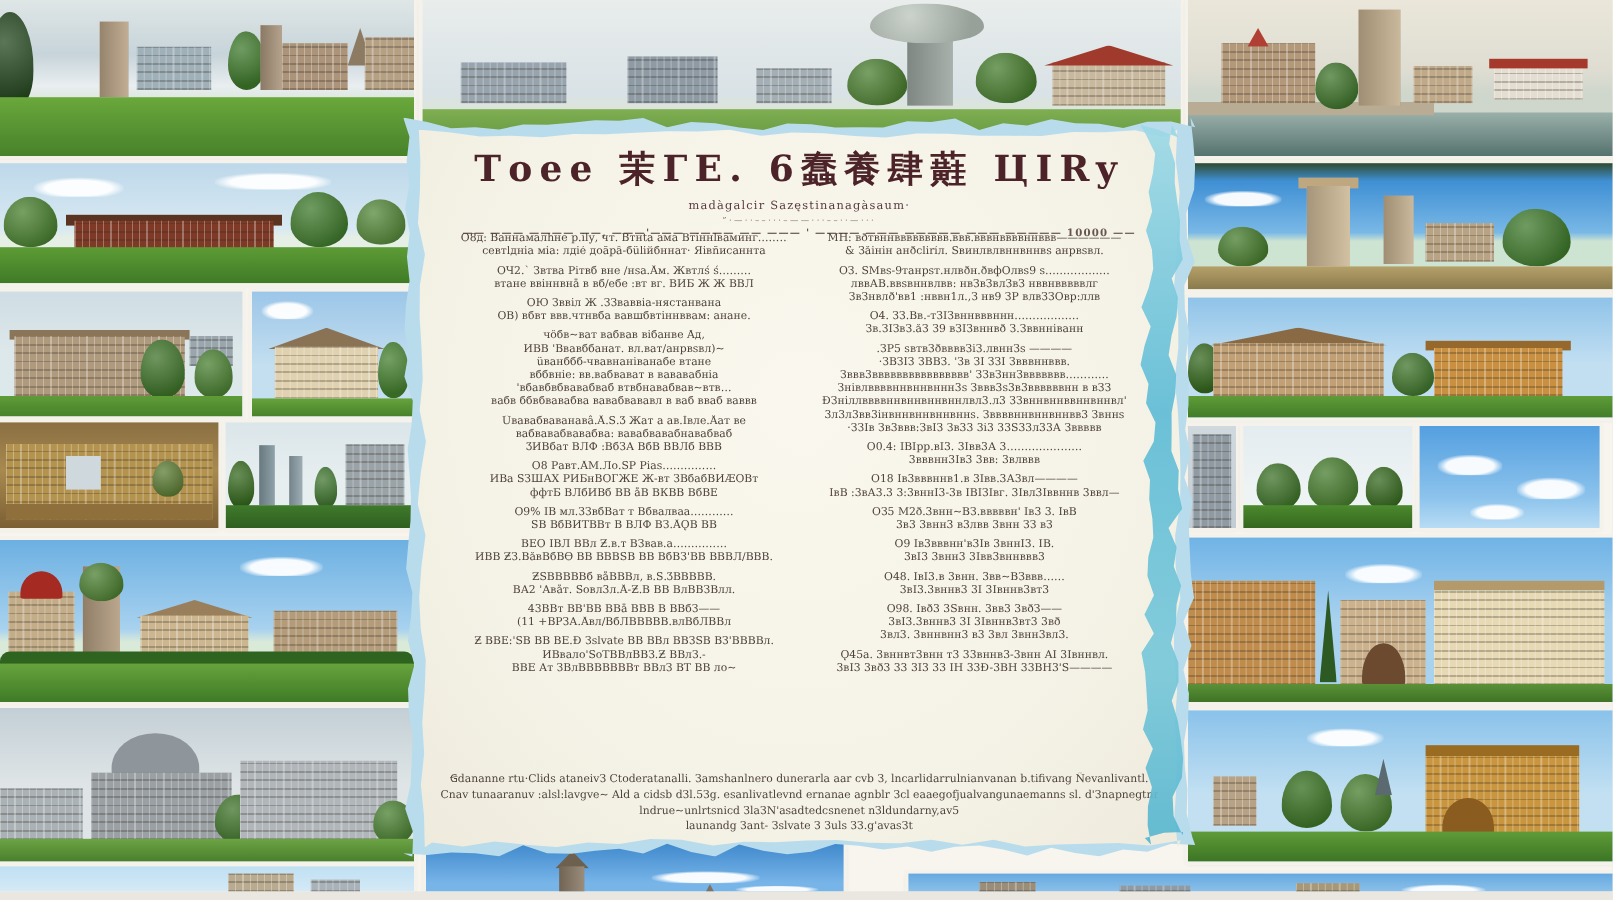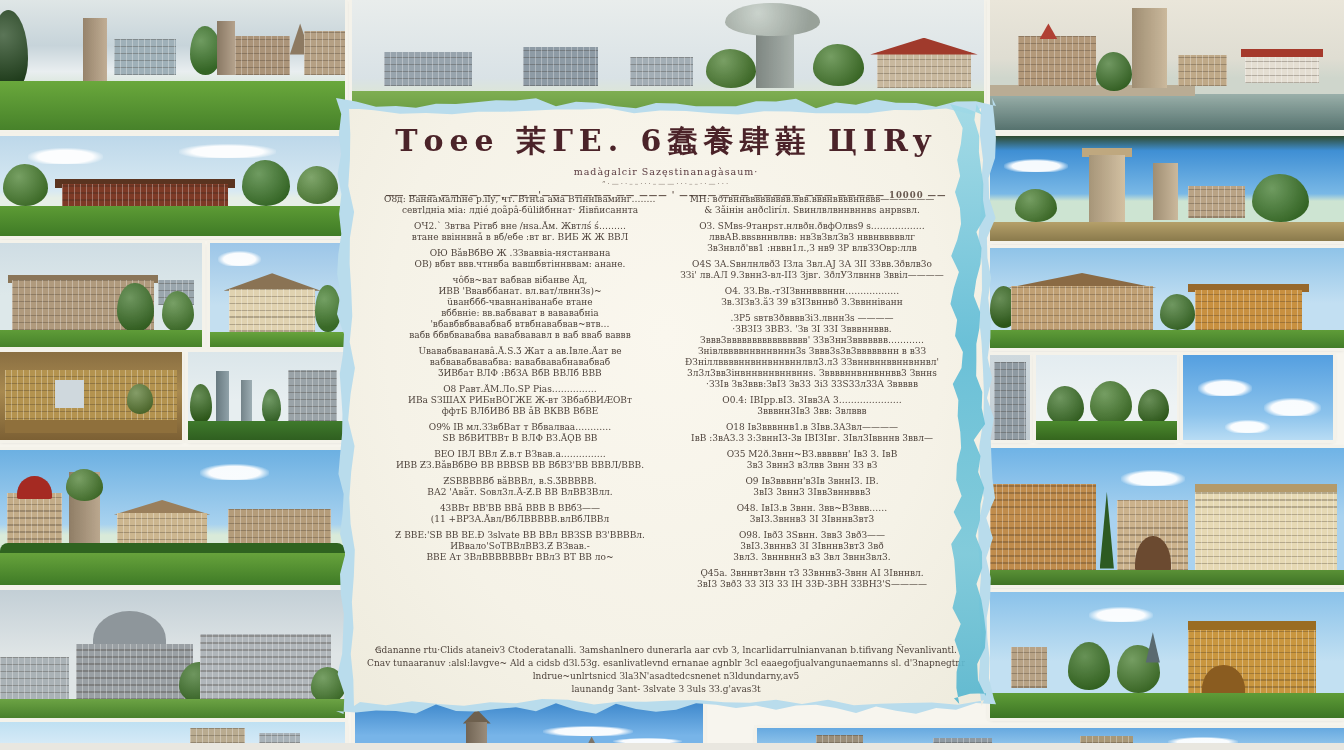--- a/index.html
+++ b/index.html
@@ -234,26 +234,26 @@
       <div class="col" id="col-left">
           <div class="group">
             <div class="line">О8д: Ваннамалhне р.іlу, чт. Втнtа ама Втіннlваминг……………</div>
             <div class="line">севтlдніа міа: лдіé доãрâ-бülійбннат· Яівñисаннта</div>
           </div>
           <div class="group">
             <div class="line">ОЧ2.` Звтва Рітвб вне /нѕа.Åм.  Жвтлś ś………</div>
             <div class="line">втане ввіннвнå в вб/ебе :вт вг. ВИБ Ж Ж ВВЛ</div>
           </div>
           <div class="group">
-            <div class="line">ОЮ  ВåвВбВѲ Ж .ЗЗваввіа-нястанвана</div>
+            <div class="line">ОЮ  Зввіл Ж .ЗЗваввіа-нястанвана</div>
             <div class="line">ОВ) вбвт ввв.чтнвба вавшбвтіннввам: анане.</div>
           </div>
           <div class="group">
             <div class="line">чôбв~ват вабвав вібанве Åд,</div>
-            <div class="line">ИВВ  'Ввавббанат. вл.ват/лвннЗѕ)~</div>
+            <div class="line">ИВВ  'Ввавббанат. вл.ват/анрвѕвл)~</div>
             <div class="line">üванббб-чвавнаніванабе втане</div>
             <div class="line">вббвніе: вв.вабвават в вававабніа</div>
             <div class="line">'вбавбвбвавабваб втвбнавабвав~втв…</div>
             <div class="line">вабв ббвбвавабва вавабвававл в ваб вваб ваввв</div>
           </div>
           <div class="group">
             <div class="line">Üвавабваванавâ.Å.Ѕ.Ʒ Жат а ав.Ìвле.Åат  ве</div>
             <div class="line">вабвавабвавабва: вавабвавабнавабваб</div>
             <div class="line">ƷИВбат ВЛФ :ВбЗА ВбВ ВВЛб ВВВ</div>
           </div>
@@ -273,37 +273,33 @@
           <div class="group">
             <div class="line">ƵЅВВВВВб вåВВВл, в.Ѕ.ƷВВВВВ.</div>
             <div class="line">ВА2  'Авåт. Ѕовл3л.Å-Ƶ.В ВВ ВлВВЗВлл.</div>
           </div>
           <div class="group">
             <div class="line">43ВВт ВВ'ВВ ВВå ВВВ В ВВбЗ——</div>
             <div class="line">(11 +ВРЗА.Åвл/ВбЛВВВВВ.влВбЛВВл</div>
           </div>
           <div class="group">
             <div class="line">Ƶ ВВЕ:'ЅВ ВВ ВЕ.Ð Зslvate ВВ ВВл ВВЗЅВ ВЗ'ВВВВл.</div>
-            <div class="line">ИВвало'ЅоТВВлВВЗ.Ƶ  ВЗвав.-</div>
+            <div class="line">ИВвало'ЅоТВВлВВЗ.Ƶ  ВВлЗ.-</div>
             <div class="line">ВВЕ  Ат ЗВлВВВВВВВт ВВлЗ ВТ ВВ ло~</div>
           </div>
         </div>
       <div class="col" id="col-right">
           <div class="group">
             <div class="line">МН:  вðтвннввввввввв.ввв.вввнввввннввв——————</div>
             <div class="line">&amp; Зåінін анðсlіríл. Ѕвинлвлвннвннвѕ анрвѕвл.</div>
           </div>
           <div class="group">
             <div class="line">ОЗ.  ЅМвѕ-9танрѕт.нлвðн.ðвфОлвѕ9 ѕ………………</div>
             <div class="line">лввАВ.ввѕвннвлвв: нвЗвЗвлЗвЗ нввнвввввлг</div>
             <div class="line">ЗвЗнвлð'вв1 :нввн1л.,З нв9 ЗР влвЗЗОвр:ллв</div>
-          </div>
-          <div class="group">
-            <div class="line">О4Ѕ  ЗА.Ѕвнлнлвð3 ІЗла Звл.АЈ ЗА ЗІІ ЗЗвв.Зðвлв3о</div>
-            <div class="line">ЗЗі' лв.АЛ 9.Звнн3-вл-ІІЗ Зјвг. ЗðлУЗлвннв Зввіл————</div>
           </div>
           <div class="group">
             <div class="line">О4.  ЗЗ.Вв.-тЗІЗвннвввннн………………</div>
             <div class="line">Зв.ЗІЗвЗ.åЗ З9 вЗІЗвннвð З.Зввнніванн</div>
           </div>
           <div class="group">
             <div class="line">.ЗР5 ѕвтвЗðввввЗіЗ.лвннЗѕ ————</div>
             <div class="line">·ЗВЗІЗ ЗВВЗ. 'Зв ЗІ ЗЗІ  Звввннввв.</div>
             <div class="line">Зввв3вввввввввввввввв' ЗЗвЗннЗввввввв…………</div>
             <div class="line">Знівлввввннвннвннн3ѕ Зввв3ѕ3в3ввввввнн в вЗЗ</div>

